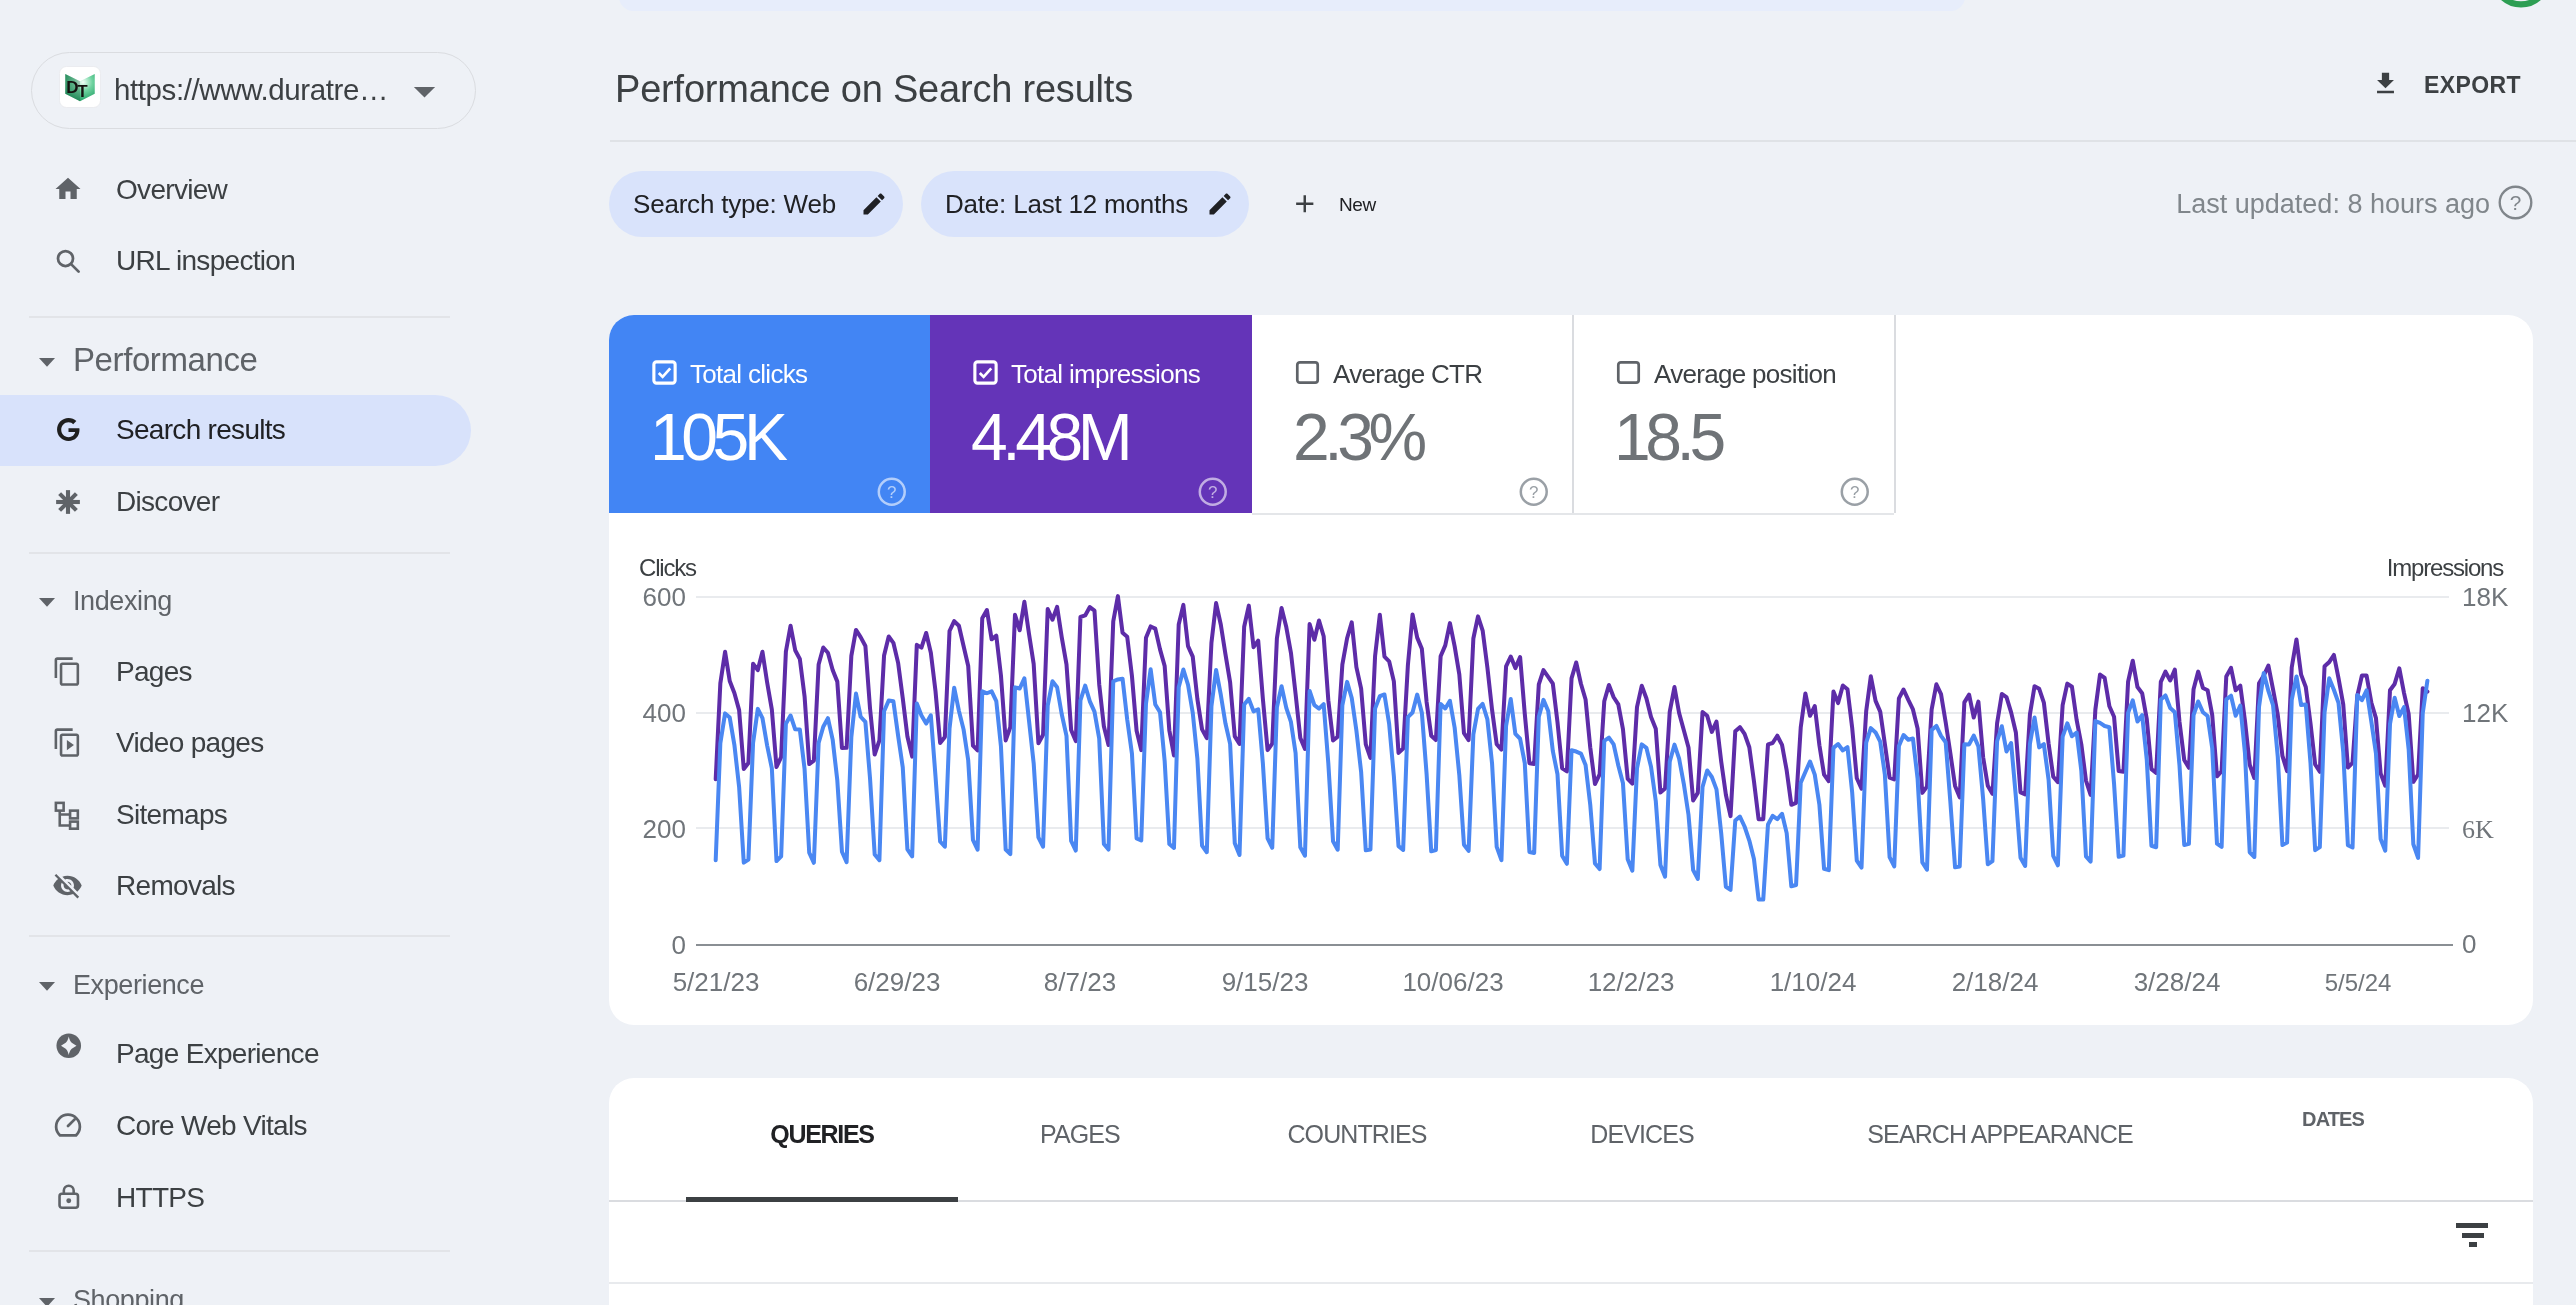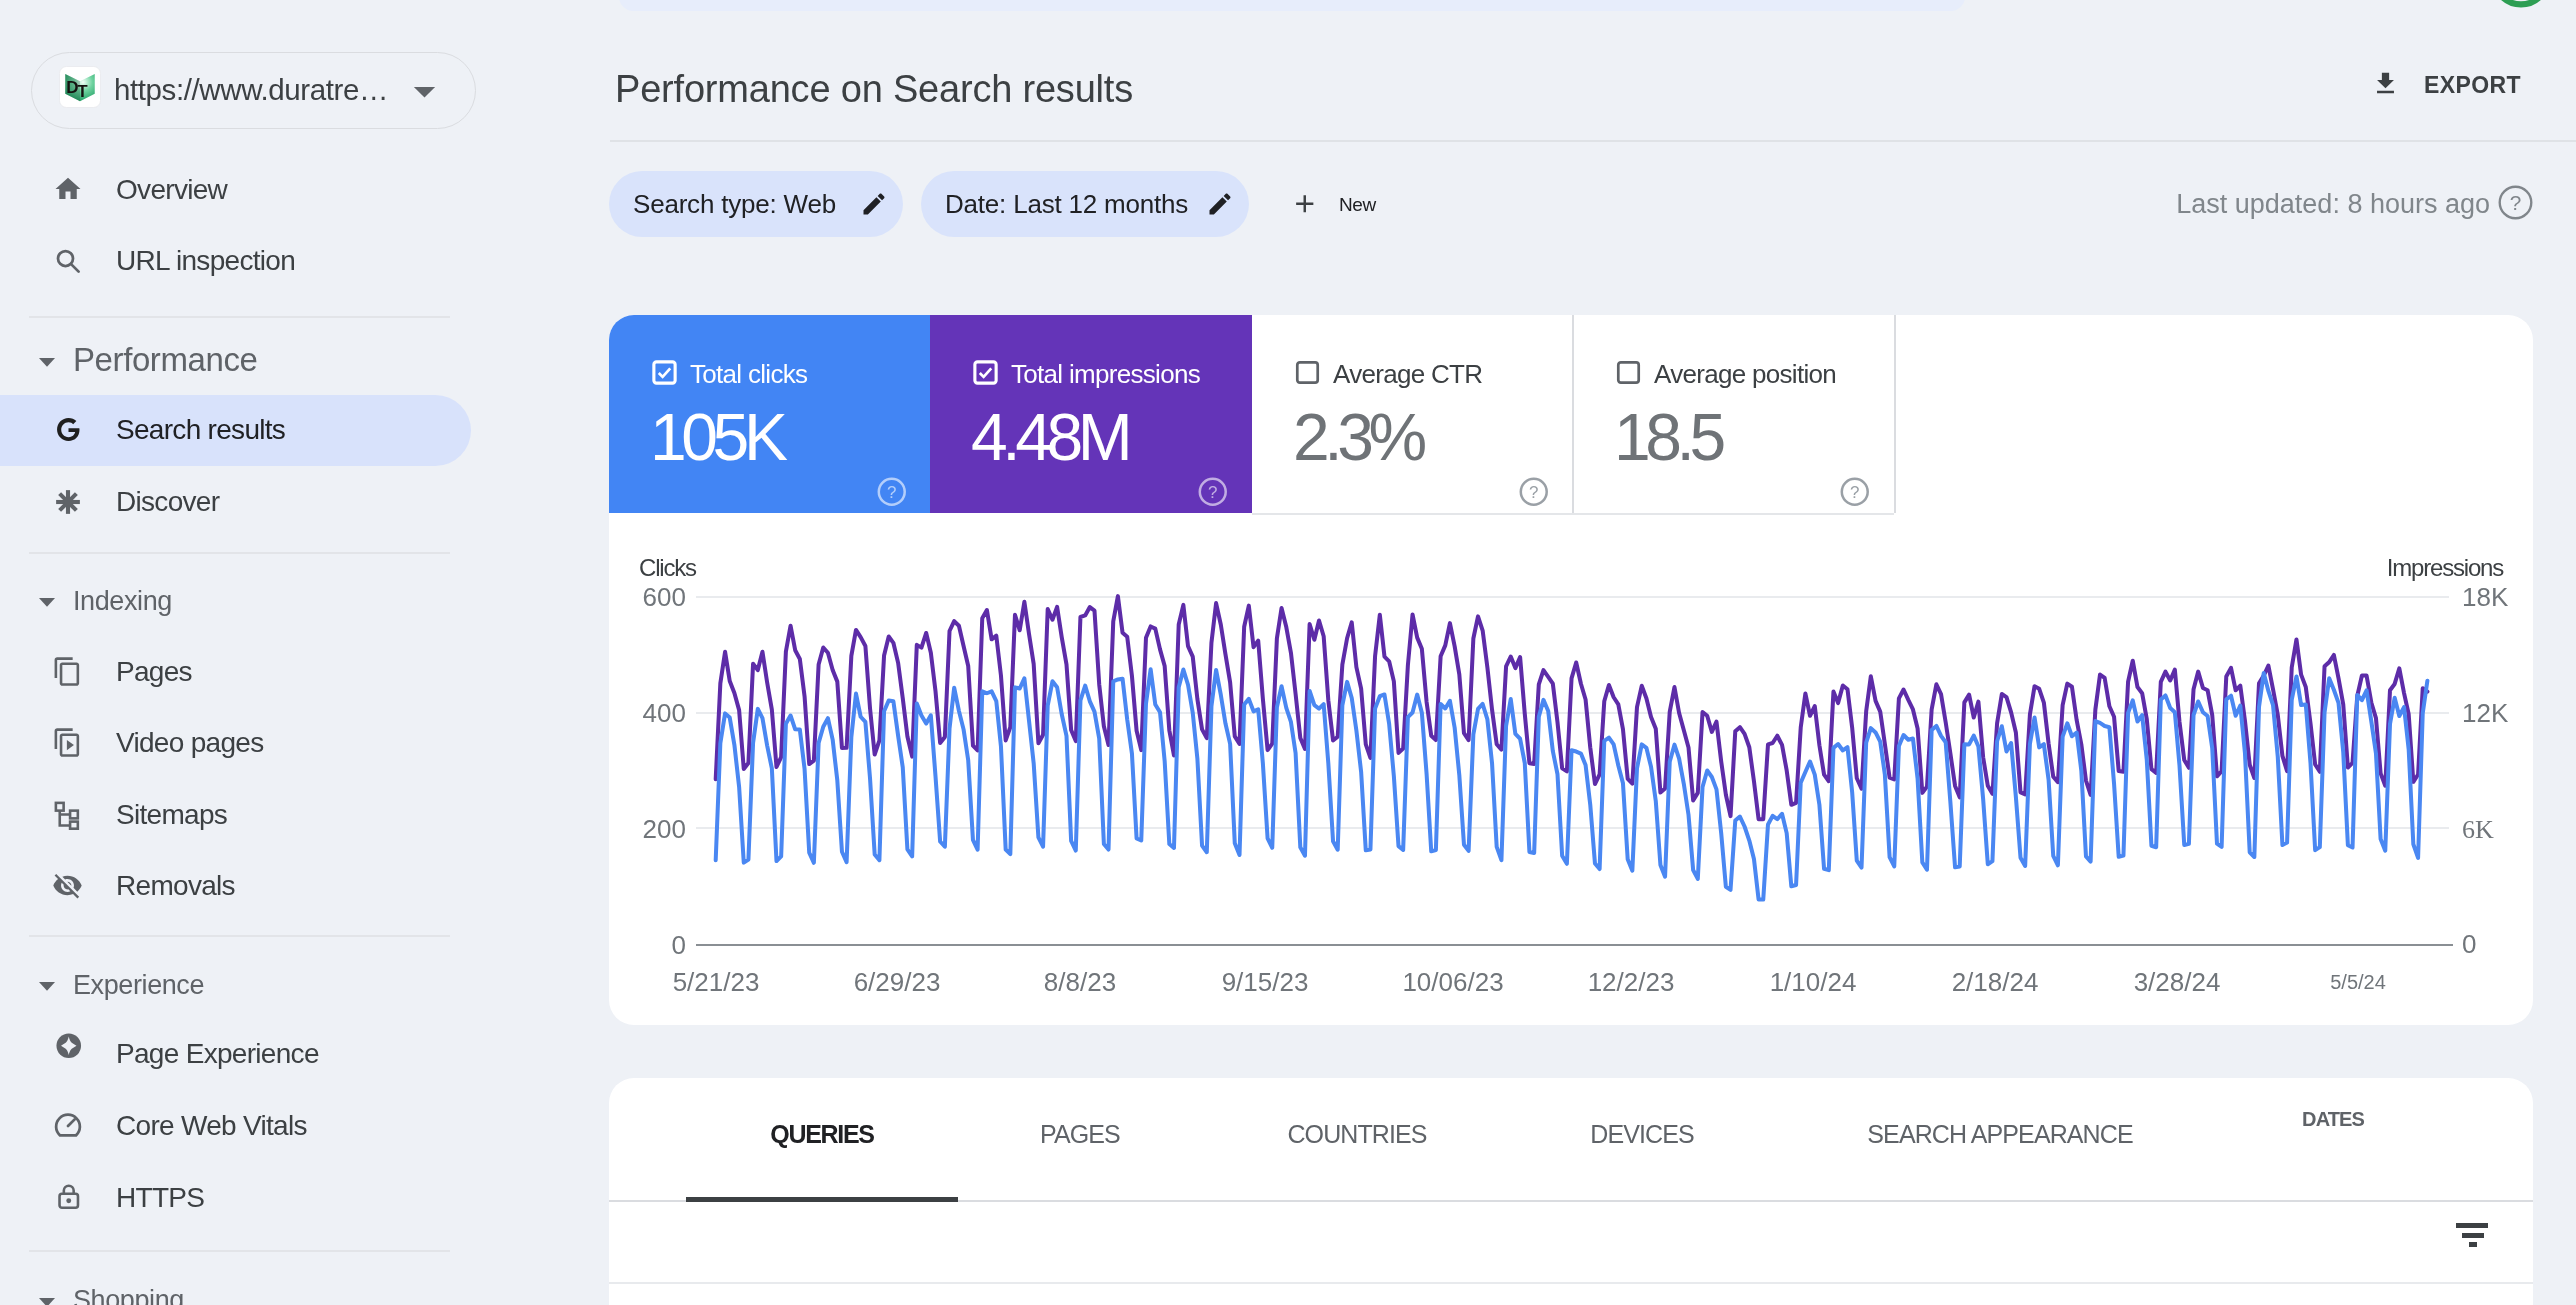--- a/index.html
+++ b/index.html
@@ -216,28 +216,28 @@
 <div class="txt" style="left:2462px;top:815px;font-size:26px;line-height:29px;color:#70757a;font-family:Liberation Serif, serif;">6K</div>
 <div class="txt" style="left:2462px;top:930px;font-size:26px;line-height:29px;color:#70757a;">0</div>
 
 <div class="abs" style="left:696px;top:596px;width:1753px;height:1.8px;background:#e9ebee;"></div>
 <div class="abs" style="left:696px;top:712px;width:1753px;height:1.8px;background:#e9ebee;"></div>
 <div class="abs" style="left:696px;top:827px;width:1753px;height:1.8px;background:#e9ebee;"></div>
 <div class="abs" style="left:696px;top:944px;width:1757px;height:1.8px;background:#8a8f94;"></div>
 
 <div class="txt ctr" style="left:716px;top:968px;font-size:26px;line-height:29px;color:#70757a;">5/21/23</div>
 <div class="txt ctr" style="left:897px;top:968px;font-size:26px;line-height:29px;color:#70757a;">6/29/23</div>
-<div class="txt ctr" style="left:1080px;top:968px;font-size:26px;line-height:29px;color:#70757a;">8/8/23</div>
+<div class="txt ctr" style="left:1080px;top:968px;font-size:26px;line-height:29px;color:#70757a;">8/7/23</div>
 <div class="txt ctr" style="left:1265px;top:968px;font-size:26px;line-height:29px;color:#70757a;">9/15/23</div>
 <div class="txt ctr" style="left:1453px;top:968px;font-size:26px;line-height:29px;color:#70757a;">10/06/23</div>
 <div class="txt ctr" style="left:1631px;top:968px;font-size:26px;line-height:29px;color:#70757a;">12/2/23</div>
 <div class="txt ctr" style="left:1813px;top:968px;font-size:26px;line-height:29px;color:#70757a;">1/10/24</div>
 <div class="txt ctr" style="left:1995px;top:968px;font-size:26px;line-height:29px;color:#70757a;">2/18/24</div>
 <div class="txt ctr" style="left:2177px;top:968px;font-size:26px;line-height:29px;color:#70757a;">3/28/24</div>
-<div class="txt ctr" style="left:2358px;top:968px;font-size:20px;line-height:29px;color:#70757a;">5/5/24</div>
+<div class="txt ctr" style="left:2358px;top:968px;font-size:24px;line-height:29px;color:#70757a;">5/5/24</div>
 
 <svg class="abs" style="left:609px;top:315px;" width="1924" height="710" viewBox="0 0 2151 794">
   <polyline points="800.0,871.2 805.2,764.0 810.5,728.7 815.7,761.3 820.9,774.7 826.2,793.9 831.4,859.6 836.6,852.9 841.8,742.0 847.1,749.1 852.3,728.6 857.5,762.7 862.8,793.4 868.0,857.5 873.2,846.4 878.5,728.5 883.7,699.5 888.9,726.9 894.1,736.7 899.4,778.5 904.6,854.2 909.8,850.4 915.1,742.9 920.3,723.9 925.5,729.7 930.8,749.1 936.0,762.0 941.2,836.2 946.4,836.0 951.7,733.3 956.9,704.2 962.1,712.2 967.4,722.1 972.6,791.9 977.8,843.6 983.1,827.7 988.3,732.7 993.5,711.5 998.7,718.6 1004.0,741.0 1009.2,780.7 1014.4,823.3 1019.7,845.9 1024.9,720.9 1030.1,724.0 1035.4,707.6 1040.6,729.7 1045.8,772.5 1051.0,830.5 1056.3,823.8 1061.5,705.4 1066.7,694.4 1072.0,699.5 1077.2,722.2 1082.4,744.6 1087.7,833.6 1092.9,839.0 1098.1,691.2 1103.3,682.0 1108.6,714.7 1113.8,710.6 1119.0,755.0 1124.3,827.7 1129.5,812.8 1134.7,687.2 1140.0,704.6 1145.2,672.7 1150.4,708.7 1155.6,742.2 1160.9,830.9 1166.1,821.4 1171.3,680.8 1176.6,692.8 1181.8,678.4 1187.0,712.5 1192.3,742.8 1197.5,816.1 1202.7,828.5 1207.9,689.7 1213.2,688.0 1218.4,678.6 1223.6,682.6 1228.9,765.2 1234.1,811.9 1239.3,832.9 1244.6,694.7 1249.8,666.4 1255.0,707.3 1260.2,711.8 1265.5,755.7 1270.7,816.9 1275.9,838.6 1281.2,712.9 1286.4,700.3 1291.6,702.7 1296.9,725.9 1302.1,744.6 1307.3,816.4 1312.5,844.6 1317.8,698.1 1323.0,676.2 1328.2,722.3 1333.5,734.1 1338.7,781.6 1343.9,815.4 1349.2,825.2 1354.4,718.5 1359.6,674.2 1364.9,698.4 1370.1,731.5 1375.3,762.9 1380.5,823.2 1385.8,831.7 1391.0,700.6 1396.2,677.0 1401.5,723.5 1406.7,716.2 1411.9,781.1 1417.2,838.6 1422.4,831.4 1427.6,713.6 1432.8,679.6 1438.1,701.0 1443.3,729.8 1448.5,775.7 1453.8,825.1 1459.0,837.3 1464.2,697.7 1469.5,715.2 1474.7,693.6 1479.9,711.2 1485.1,782.8 1490.4,827.9 1495.6,823.7 1500.8,743.0 1506.1,713.5 1511.3,695.7 1516.5,745.8 1521.8,769.9 1527.0,832.2 1532.2,847.3 1537.4,733.5 1542.7,687.1 1547.9,734.0 1553.1,739.3 1558.4,761.7 1563.6,841.7 1568.8,836.8 1574.1,743.5 1579.3,686.9 1584.5,712.8 1589.7,725.2 1595.0,784.7 1600.2,822.6 1605.4,827.3 1610.7,733.7 1615.9,721.5 1621.1,696.6 1626.4,722.5 1631.6,753.9 1636.8,819.6 1642.0,827.3 1647.3,713.8 1652.5,689.0 1657.7,704.9 1663.0,746.1 1668.2,793.3 1673.4,832.0 1678.7,838.0 1683.9,745.0 1689.1,733.9 1694.3,746.9 1699.6,734.6 1704.8,797.9 1710.0,853.2 1715.3,854.1 1720.5,765.2 1725.7,749.1 1731.0,756.6 1736.2,764.3 1741.4,807.5 1746.6,859.0 1751.9,862.3 1757.1,758.3 1762.3,740.6 1767.6,764.4 1772.8,782.0 1778.0,835.4 1783.3,876.5 1788.5,865.8 1793.7,784.0 1798.9,765.8 1804.2,779.5 1809.4,787.5 1814.6,815.1 1819.9,870.8 1825.1,876.0 1830.3,790.5 1835.6,766.7 1840.8,780.6 1846.0,801.5 1851.3,814.7 1856.5,886.0 1861.7,881.5 1866.9,795.8 1872.2,768.1 1877.4,797.1 1882.6,816.2 1887.9,835.6 1893.1,894.8 1898.3,886.4 1903.6,796.0 1908.8,800.2 1914.0,818.2 1919.2,806.8 1924.5,851.5 1929.7,888.5 1934.9,912.4 1940.2,817.6 1945.4,812.9 1950.6,820.5 1955.9,835.4 1961.1,873.5 1966.3,915.8 1971.5,915.8 1976.8,832.1 1982.0,830.6 1987.2,822.5 1992.5,832.8 1997.7,861.3 2002.9,899.8 2008.2,897.5 2013.4,813.4 2018.6,775.2 2023.8,800.2 2029.1,789.3 2034.3,833.2 2039.5,866.0 2044.8,873.4 2050.0,773.1 2055.2,786.0 2060.5,766.3 2065.7,770.6 2070.9,813.2 2076.1,870.1 2081.4,881.7 2086.6,795.2 2091.8,756.1 2097.1,783.5 2102.3,795.5 2107.5,831.8 2112.8,869.4 2118.0,871.3 2123.2,780.8 2128.4,770.8 2133.7,782.4 2138.9,793.1 2144.1,814.4 2149.4,886.4 2154.6,879.4 2159.8,793.3 2165.1,765.0 2170.3,776.0 2175.5,807.4 2180.7,841.9 2186.0,878.6 2191.2,891.4 2196.4,785.2 2201.7,776.6 2206.9,802.1 2212.1,784.3 2217.4,846.6 2222.6,878.4 2227.8,887.5 2233.0,808.7 2238.3,775.9 2243.5,779.3 2248.7,796.4 2254.0,818.8 2259.2,885.9 2264.4,888.0 2269.7,798.8 2274.9,767.1 2280.1,770.0 2285.3,785.4 2290.6,831.2 2295.8,868.4 2301.0,874.4 2306.3,788.2 2311.5,764.2 2316.7,767.7 2322.0,805.1 2327.2,832.1 2332.4,872.7 2337.6,888.6 2342.9,793.3 2348.1,754.1 2353.3,757.9 2358.6,789.6 2363.8,801.3 2369.0,862.0 2374.3,862.8 2379.5,762.1 2384.7,738.6 2390.0,768.1 2395.2,774.9 2400.4,803.9 2405.6,859.8 2410.9,864.0 2416.1,762.2 2421.3,750.9 2426.6,760.7 2431.8,748.6 2437.0,807.2 2442.3,849.6 2447.5,858.4 2452.7,770.5 2457.9,750.8 2463.2,769.1 2468.4,771.6 2473.6,799.5 2478.9,867.9 2484.1,862.1 2489.3,756.3 2494.6,746.6 2499.8,771.7 2505.0,766.6 2510.2,805.8 2515.5,855.0 2520.7,869.8 2525.9,763.9 2531.2,755.3 2536.4,744.0 2541.6,770.7 2546.9,799.3 2552.1,845.1 2557.3,862.2 2562.5,746.2 2567.8,714.8 2573.0,754.2 2578.2,768.0 2583.5,808.9 2588.7,854.7 2593.9,862.8 2599.2,744.8 2604.4,740.2 2609.6,732.2 2614.8,758.2 2620.1,787.5 2625.3,858.0 2630.5,852.8 2635.8,778.0 2641.0,755.1 2646.2,755.2 2651.5,785.3 2656.7,802.8 2661.9,864.6 2667.1,878.4 2672.4,771.6 2677.6,764.6 2682.8,747.2 2688.1,774.8 2693.3,798.5 2698.5,874.1 2703.8,865.9 2709.0,769.4 2714.2,773.2" fill="none" stroke="#5d2ca8" stroke-width="4.5" stroke-linejoin="round" stroke-linecap="round" transform="translate(-681,-352)"></polyline>
   <polyline points="800.0,961.8 805.2,830.9 810.5,797.5 815.7,802.2 820.9,832.7 826.2,879.8 831.4,964.4 836.6,960.9 841.8,830.6 847.1,792.5 852.3,802.9 857.5,833.2 862.8,859.1 868.0,962.7 873.2,957.4 878.5,809.2 883.7,799.9 888.9,815.3 894.1,815.5 899.4,859.8 904.6,953.3 909.8,964.6 915.1,830.7 920.3,812.4 925.5,802.9 930.8,826.8 936.0,872.4 941.2,952.2 946.4,963.8 951.7,823.9 956.9,775.4 962.1,801.3 967.4,807.1 972.6,870.2 977.8,955.3 983.1,961.6 988.3,795.1 993.5,783.1 998.7,784.0 1004.0,822.4 1009.2,857.9 1014.4,949.6 1019.7,957.4 1024.9,786.4 1030.1,799.9 1035.4,808.9 1040.6,799.7 1045.8,867.6 1051.0,940.8 1056.3,946.6 1061.5,814.5 1066.7,768.8 1072.0,794.7 1077.2,815.4 1082.4,850.0 1087.7,938.9 1092.9,950.0 1098.1,772.8 1103.3,775.0 1108.6,772.9 1113.8,783.8 1119.0,834.3 1124.3,949.8 1129.5,954.8 1134.7,768.4 1140.0,769.7 1145.2,758.2 1150.4,805.8 1155.6,853.2 1160.9,936.2 1166.1,946.6 1171.3,788.8 1176.6,761.6 1181.8,768.3 1187.0,798.5 1192.3,822.6 1197.5,940.2 1202.7,950.9 1207.9,782.9 1213.2,766.4 1218.4,784.0 1223.6,795.5 1228.9,825.8 1234.1,943.5 1239.3,949.8 1244.6,761.7 1249.8,759.6 1255.0,758.7 1260.2,804.4 1265.5,842.5 1270.7,937.3 1275.9,939.7 1281.2,786.6 1286.4,748.1 1291.6,787.5 1296.9,796.3 1302.1,850.9 1307.3,943.6 1312.5,948.0 1317.8,768.3 1323.0,748.5 1328.2,765.5 1333.5,796.9 1338.7,848.3 1343.9,945.4 1349.2,952.8 1354.4,789.4 1359.6,749.0 1364.9,776.9 1370.1,808.9 1375.3,831.6 1380.5,942.8 1385.8,955.9 1391.0,787.6 1396.2,781.3 1401.5,795.3 1406.7,792.9 1411.9,853.2 1417.2,937.3 1422.4,947.8 1427.6,790.7 1432.8,767.1 1438.1,791.4 1443.3,807.1 1448.5,841.8 1453.8,947.3 1459.0,956.7 1464.2,772.4 1469.5,788.4 1474.7,792.2 1479.9,787.1 1485.1,853.1 1490.4,940.6 1495.6,950.0 1500.8,788.4 1506.1,762.3 1511.3,780.3 1516.5,816.7 1521.8,863.0 1527.0,950.6 1532.2,949.7 1537.4,792.2 1542.7,778.3 1547.9,776.4 1553.1,808.9 1558.4,867.7 1563.6,946.0 1568.8,950.2 1574.1,801.7 1579.3,796.5 1584.5,776.5 1589.7,796.7 1595.0,865.2 1600.2,951.8 1605.4,950.3 1610.7,787.0 1615.9,792.0 1621.1,783.4 1626.4,813.6 1631.6,866.6 1636.8,944.4 1642.0,951.2 1647.3,821.1 1652.5,792.6 1657.7,787.0 1663.0,804.3 1668.2,853.2 1673.4,946.8 1678.7,961.6 1683.9,811.4 1689.1,781.4 1694.3,820.5 1699.6,825.9 1704.8,853.0 1710.0,952.5 1715.3,953.6 1720.5,801.3 1725.7,782.4 1731.0,794.9 1736.2,839.8 1741.4,865.6 1746.6,956.7 1751.9,965.7 1757.1,838.8 1762.3,840.2 1767.6,842.5 1772.8,855.3 1778.0,899.3 1783.3,965.4 1788.5,971.6 1793.7,828.2 1798.9,824.7 1804.2,832.2 1809.4,855.8 1814.6,875.5 1819.9,960.7 1825.1,973.4 1830.3,859.0 1835.6,832.2 1840.8,836.0 1846.0,857.3 1851.3,895.4 1856.5,967.0 1861.7,980.2 1866.9,851.7 1872.2,832.5 1877.4,848.2 1882.6,876.0 1887.9,910.9 1893.1,972.7 1898.3,982.6 1903.6,879.8 1908.8,861.4 1914.0,868.7 1919.2,882.5 1924.5,931.8 1929.7,991.5 1934.9,994.9 1940.2,917.4 1945.4,912.9 1950.6,924.0 1955.9,939.8 1961.1,960.3 1966.3,1005.6 1971.5,1005.7 1976.8,921.7 1982.0,912.1 1987.2,915.9 1992.5,909.8 1997.7,931.4 2002.9,990.9 2008.2,989.4 2013.4,875.1 2018.6,863.0 2023.8,851.3 2029.1,866.0 2034.3,899.7 2039.5,971.3 2044.8,972.8 2050.0,836.1 2055.2,831.8 2060.5,839.0 2065.7,835.3 2070.9,885.4 2076.1,962.1 2081.4,969.9 2086.6,830.3 2091.8,814.0 2097.1,818.8 2102.3,829.1 2107.5,865.9 2112.8,958.2 2118.0,968.6 2123.2,834.0 2128.4,821.7 2133.7,827.0 2138.9,825.6 2144.1,870.5 2149.4,964.1 2154.6,972.3 2159.8,816.2 2165.1,811.5 2170.3,822.7 2175.5,829.8 2180.7,896.0 2186.0,969.7 2191.2,968.7 2196.4,832.1 2201.7,832.2 2206.9,822.4 2212.1,834.5 2217.4,893.2 2222.6,966.2 2227.8,962.7 2233.0,828.7 2238.3,811.9 2243.5,840.1 2248.7,830.7 2254.0,890.8 2259.2,958.9 2264.4,968.1 2269.7,831.7 2274.9,802.1 2280.1,835.5 2285.3,832.0 2290.6,871.7 2295.8,956.8 2301.0,967.4 2306.3,823.6 2311.5,808.6 2316.7,823.1 2322.0,818.9 2327.2,861.6 2332.4,957.5 2337.6,963.2 2342.9,806.1 2348.1,808.2 2353.3,811.6 2358.6,813.0 2363.8,876.0 2369.0,957.9 2374.3,956.6 2379.5,797.0 2384.7,783.0 2390.0,806.6 2395.2,799.4 2400.4,849.4 2405.6,945.5 2410.9,947.2 2416.1,782.1 2421.3,777.5 2426.6,791.5 2431.8,796.2 2437.0,856.0 2442.3,944.7 2447.5,943.4 2452.7,799.3 2457.9,784.2 2463.2,796.2 2468.4,800.4 2473.6,836.5 2478.9,943.2 2484.1,946.8 2489.3,781.9 2494.6,777.8 2499.8,800.2 2505.0,788.8 2510.2,842.0 2515.5,952.8 2520.7,958.1 2525.9,790.4 2531.2,752.4 2536.4,772.4 2541.6,788.4 2546.9,846.1 2552.1,944.8 2557.3,942.0 2562.5,782.5 2567.8,756.2 2573.0,788.2 2578.2,787.5 2583.5,853.1 2588.7,950.5 2593.9,947.1 2599.2,796.4 2604.4,758.2 2609.6,771.1 2614.8,785.7 2620.1,840.8 2625.3,944.9 2630.5,947.5 2635.8,776.9 2641.0,782.8 2646.2,771.7 2651.5,806.5 2656.7,842.3 2661.9,938.1 2667.1,951.0 2672.4,809.3 2677.6,780.1 2682.8,800.5 2688.1,790.5 2693.3,837.8 2698.5,943.9 2703.8,959.1 2709.0,797.3 2714.2,761.0" fill="none" stroke="#4a87f2" stroke-width="4.5" stroke-linejoin="round" stroke-linecap="round" transform="translate(-681,-352)"></polyline>
 </svg>
 
 <div class="abs" style="left:609px;top:1078px;width:1924px;height:228px;border-radius:25px 25px 0 0;background:#ffffff;"></div>
 <div class="txt ctr" style="left:822px;top:1120px;font-size:25px;line-height:29px;letter-spacing:-1.3px;font-weight:bold;color:#202124;">QUERIES</div>
 <div class="txt ctr" style="left:1080px;top:1120px;font-size:25px;line-height:29px;letter-spacing:-0.9px;color:#5f6368;">PAGES</div>
 <div class="txt ctr" style="left:1357px;top:1120px;font-size:25px;line-height:29px;letter-spacing:-0.9px;color:#5f6368;">COUNTRIES</div>

